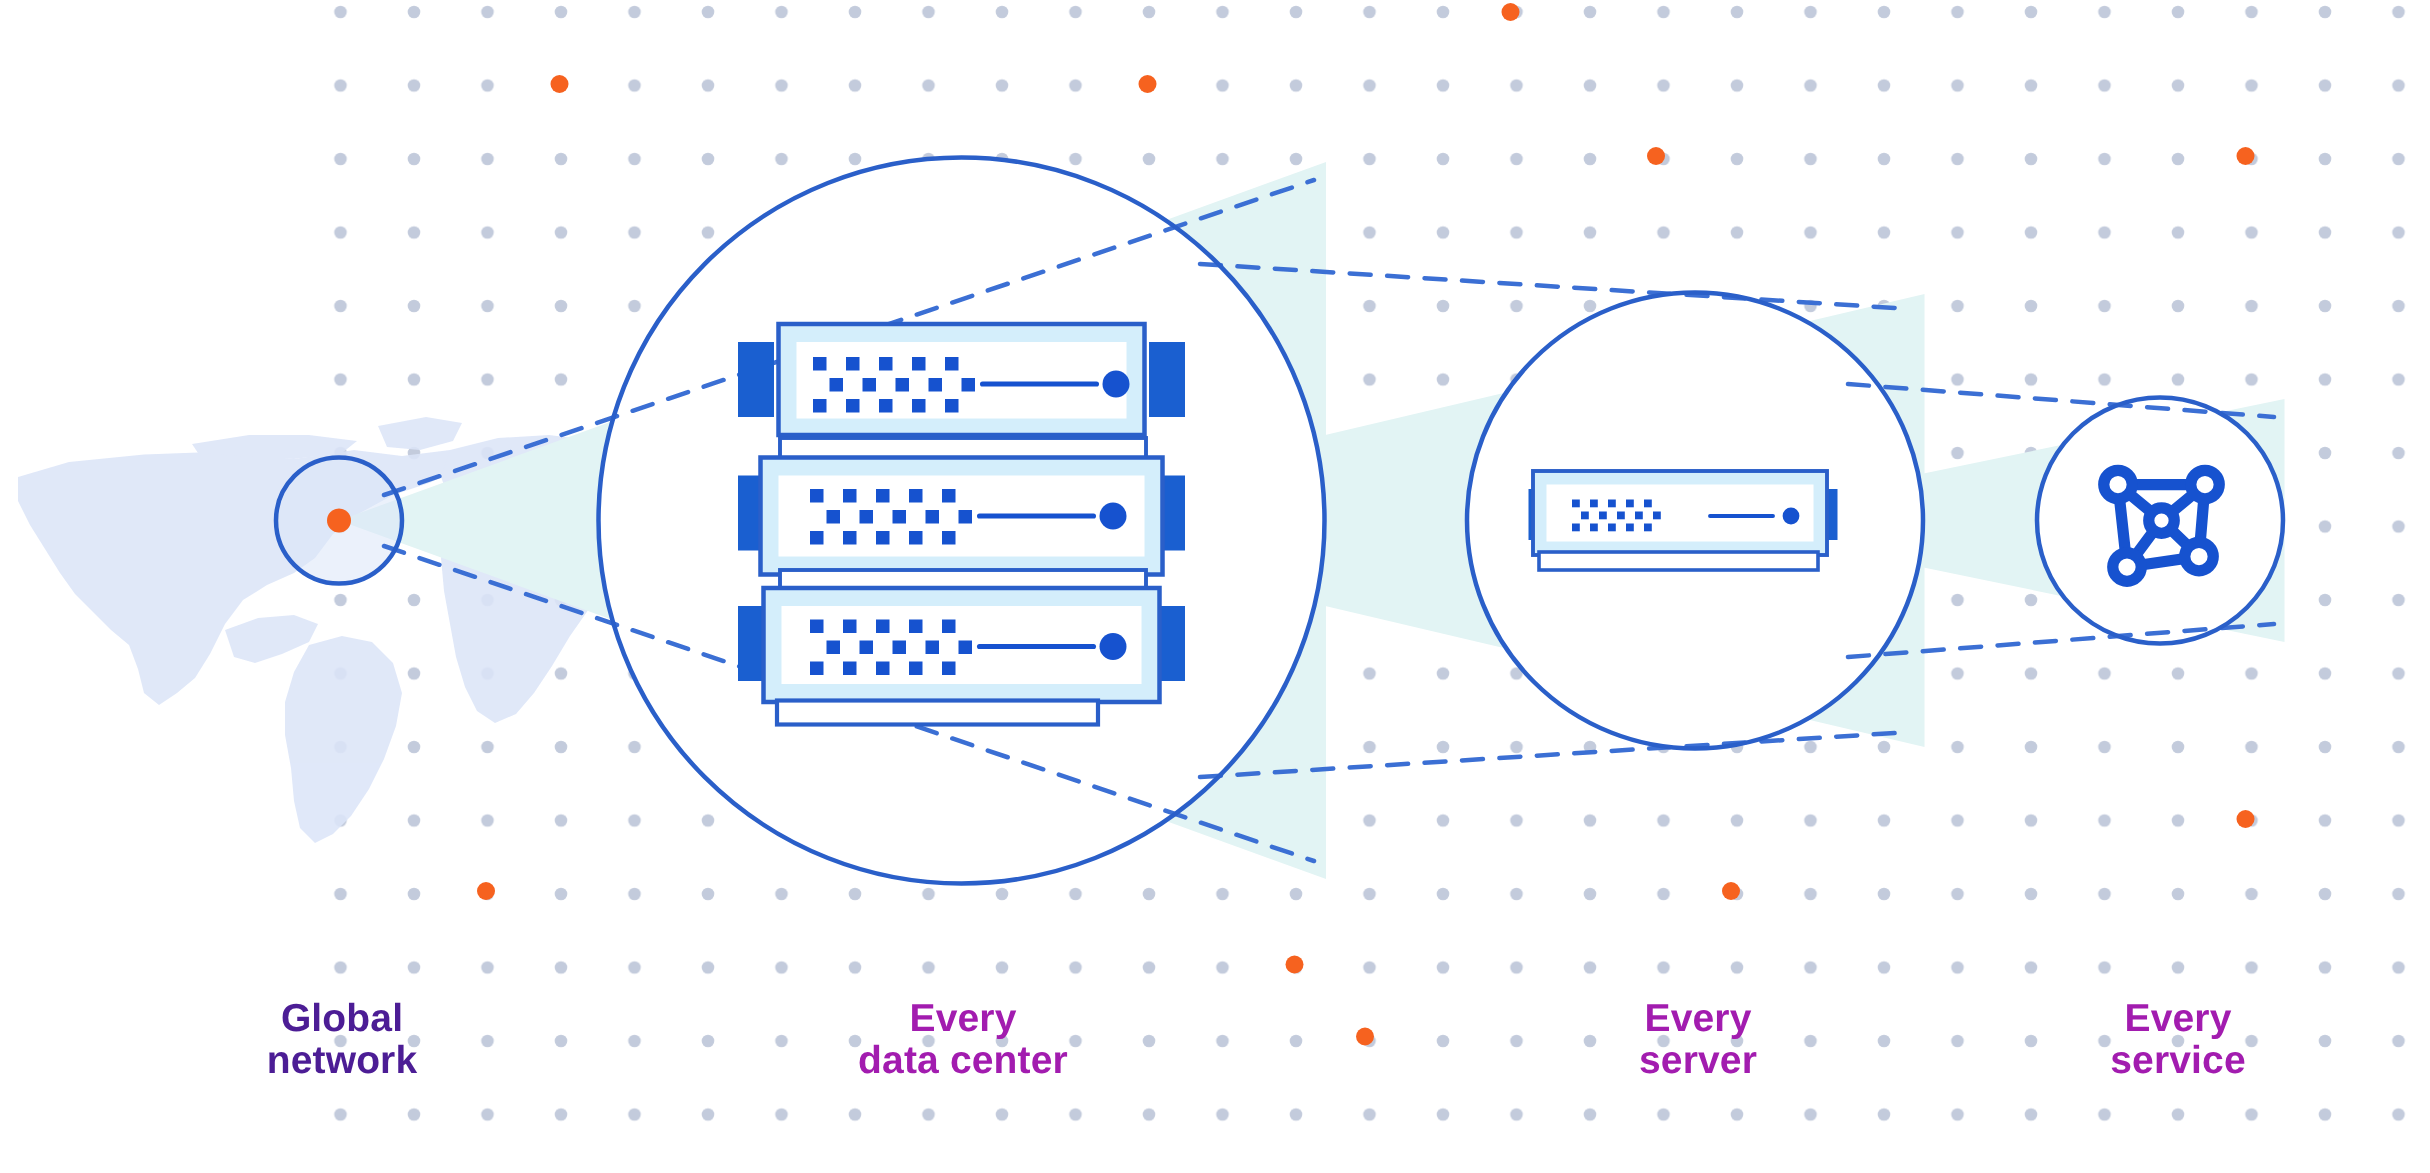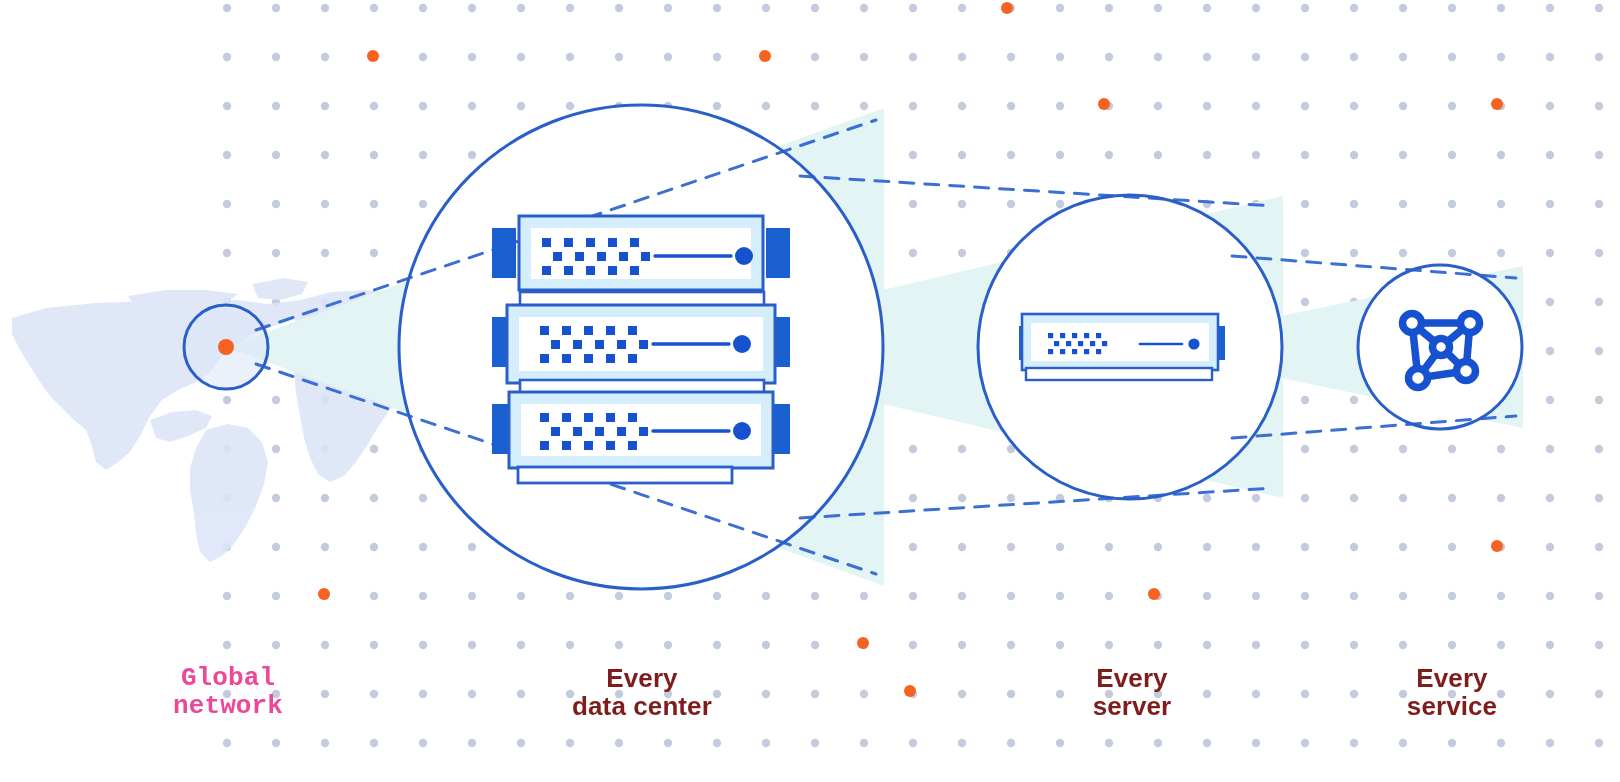--- a/index.html
+++ b/index.html
@@ -12,23 +12,23 @@
   #stage{position:relative;width:1620px;height:782px;overflow:hidden;background:#fff;}
   #art{position:absolute;left:0;top:0;width:1620px;height:782px;}
   .lbl{
     position:absolute;
     text-align:center;
     font-weight:700;
     font-size:26px;
     line-height:1.08;
     letter-spacing:0.1px;
     white-space:pre-line;
-    color:#7f1d1d;
+    color:#a21caf;
   }
-  .lbl.accent{color:#ec4899;font-family:Liberation Mono, monospace;}
+  .lbl.accent{color:#4c1d95;}
   #lbl-global{left:118px;top:664px;width:220px;}
   #lbl-dc{left:532px;top:664px;width:220px;}
   #lbl-server{left:1022px;top:664px;width:220px;}
   #lbl-service{left:1342px;top:664px;width:220px;}
 </style>
 </head>
 <body>
 
 <div id="stage">
 

